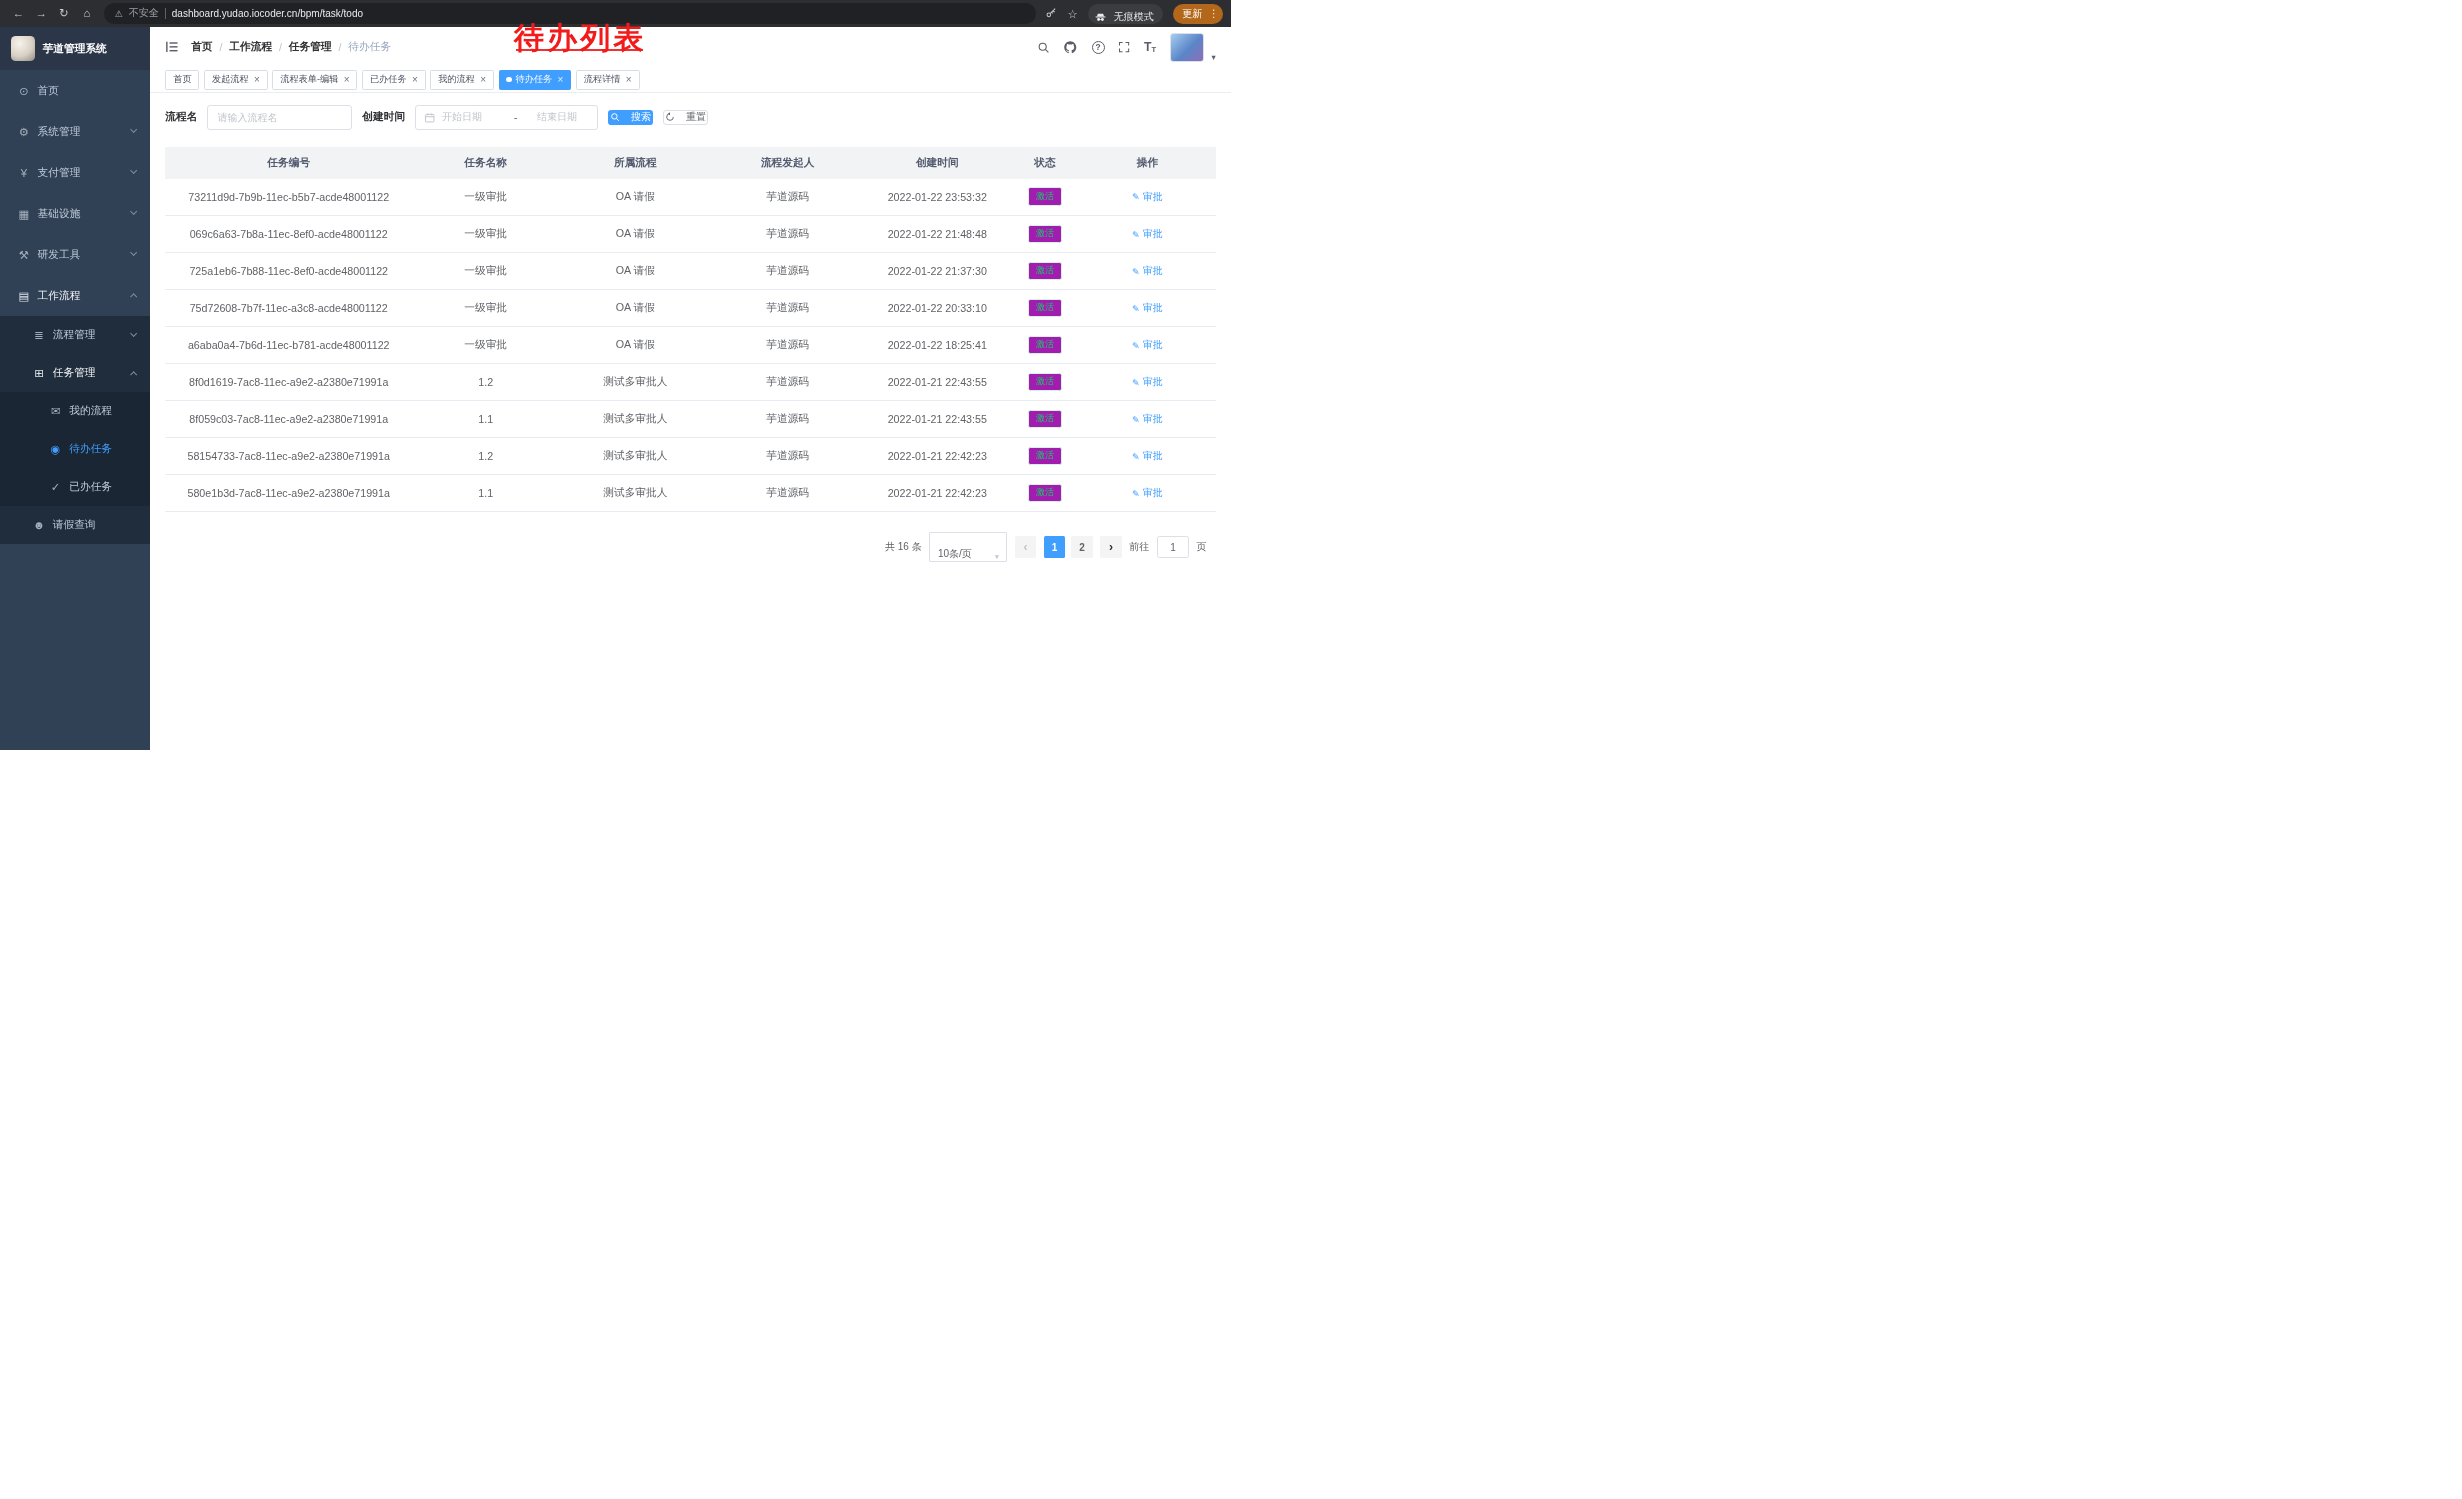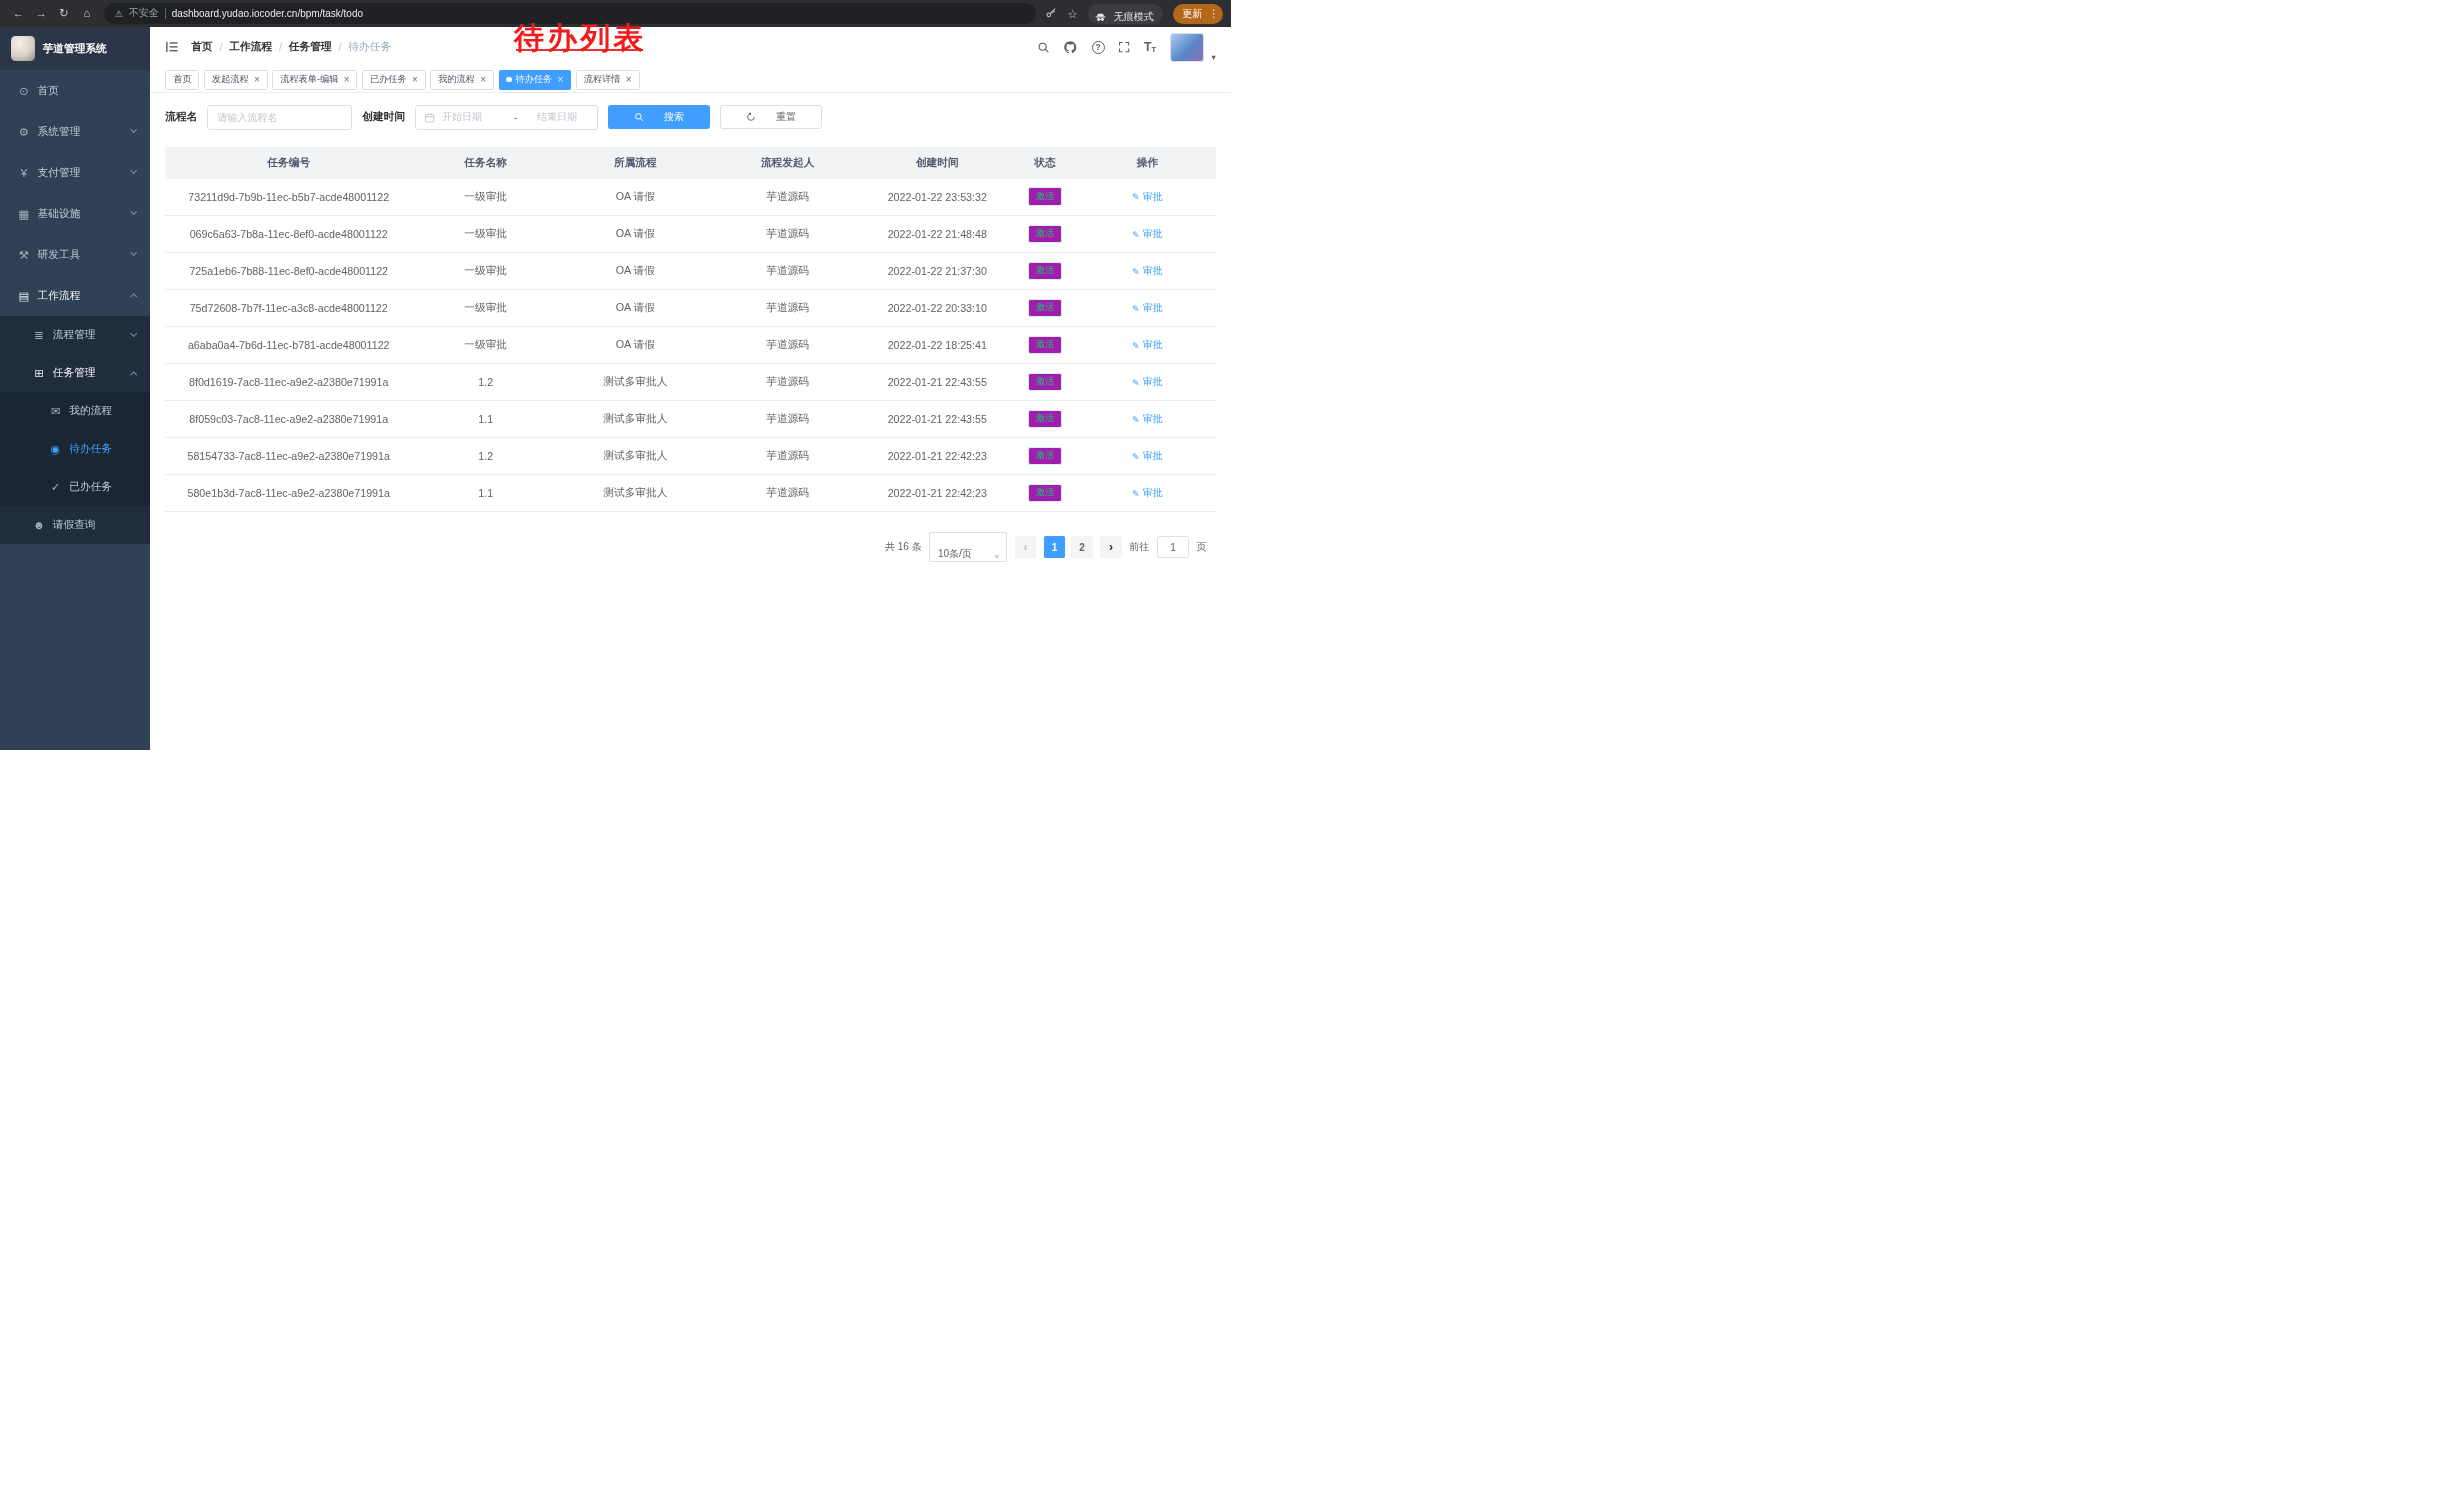--- a/index.html
+++ b/index.html
@@ -77,21 +77,21 @@
   .content { flex:1; padding:12.2px 15.3px 0 15.3px; min-width:0; }
   .filters { display:flex; align-items:center; gap:10px; margin-bottom:17px; }
   .f-label { font-size:10.7px; font-weight:700; color:#303133; white-space:nowrap; }
   .f-input { width:145px; height:24.4px; border:0.8px solid #dcdfe6; border-radius:3.1px; padding:0 9.2px; font-size:10px; color:#606266; font-family:inherit; outline:none; }
   .f-input::placeholder { color:#c0c4cc; }
   .date-range { width:183px; height:24.4px; border:0.8px solid #dcdfe6; border-radius:3.1px; display:flex; align-items:center; padding:0 7.6px; gap:6.9px; font-size:10px; cursor:pointer; }
   .cal-icon { display:inline-flex; }
   .dr-ph { color:#c0c4cc; flex:1; }
   .dr-ph.end { text-align:center; }
   .dr-sep { color:#606266; }
-  .btn { height:24px; border-radius:3.1px; font-size:10px; display:inline-flex; align-items:center; gap:20px; padding:0 25px; cursor:pointer; border:0.8px solid transparent; font-family:inherit; }
+  .btn { height:15px; border-radius:3.1px; font-size:10px; display:inline-flex; align-items:center; gap:11px; padding:0 1px; cursor:pointer; border:0.8px solid transparent; font-family:inherit; }
   .btn-primary { background:#409eff; color:#fff; }
   .btn-plain { background:#fff; border-color:#dcdfe6; color:#606266; }
   .btn-icon { display:inline-flex; }
 
   
   .task-table { width:100%; border-collapse:collapse; table-layout:fixed; }
   .task-table th { background:#f2f3f5; height:32px; font-size:10.7px; color:#515a6e; font-weight:700; text-align:center; }
   .task-table td { height:37px; font-size:10.7px; color:#606266; text-align:center; border-bottom:0.8px solid #e9ecf2; white-space:nowrap; overflow:hidden; }
   .status-tag { display:inline-block; background:#a21caf; color:#13ce66; border:0.8px solid #d2f5e3; border-radius:2.3px; font-size:9.2px; padding:1.5px 6.9px; line-height:1.5; }
   .action-link { color:#409eff; font-size:10px; display:inline-flex; align-items:center; gap:3.1px; cursor:pointer; text-decoration:none; }

